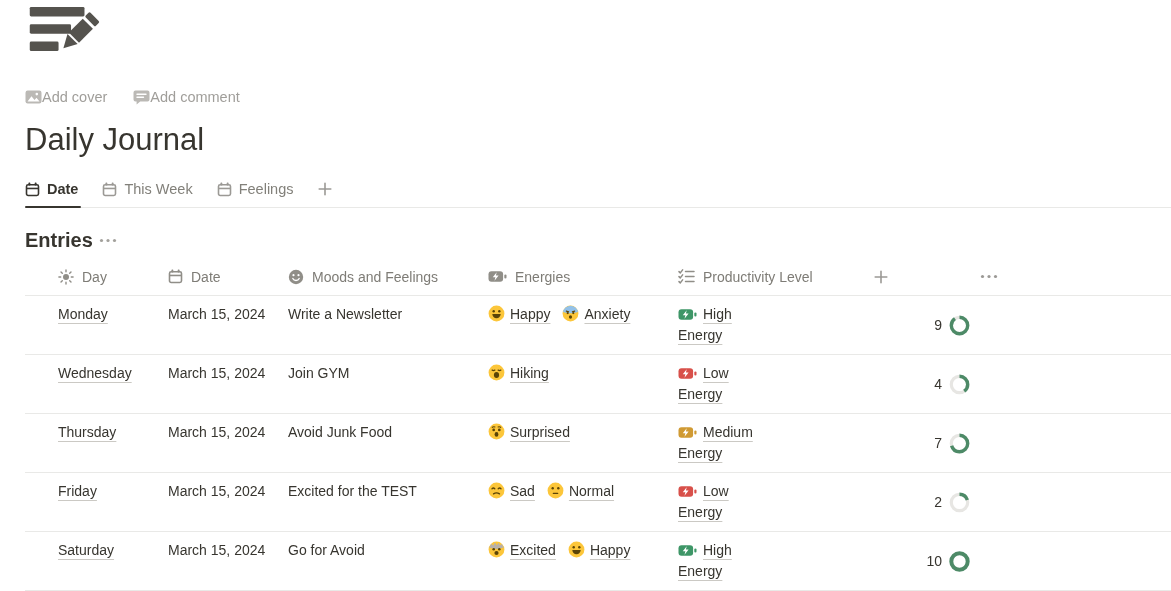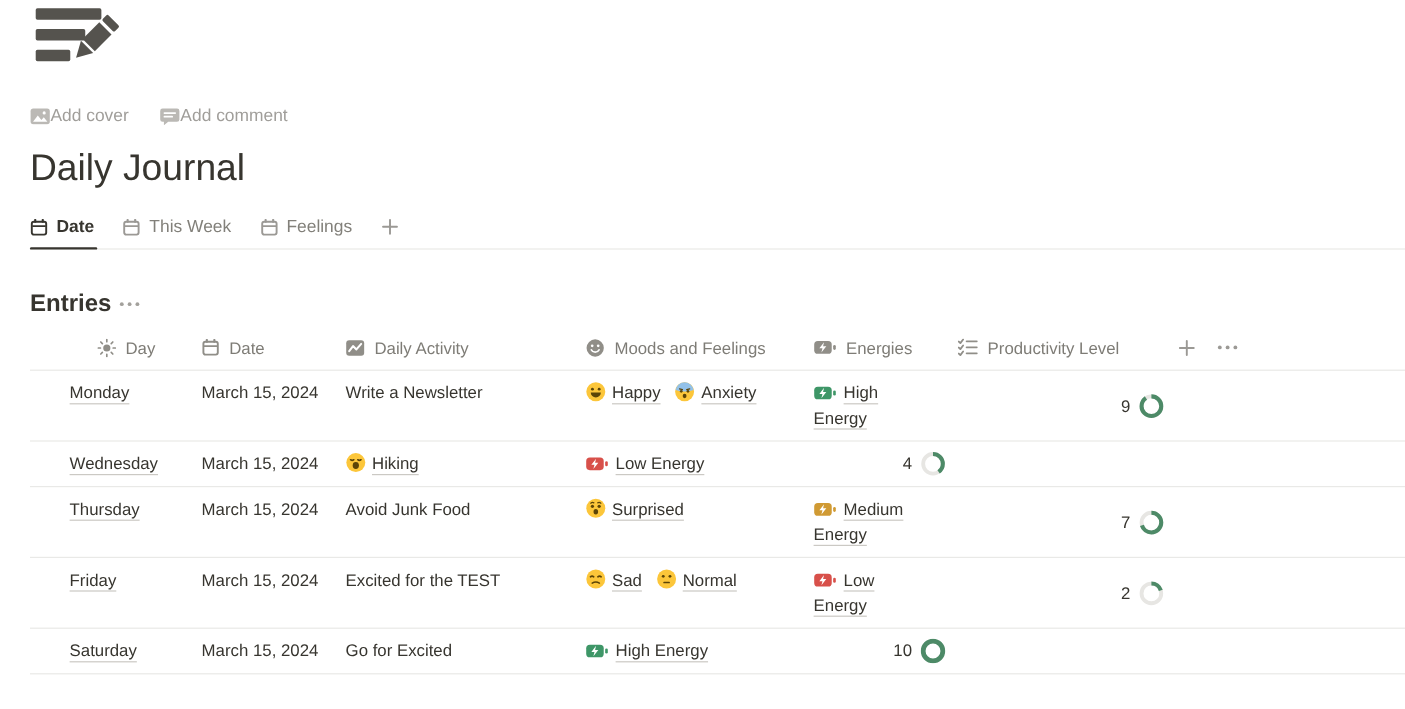--- a/index.html
+++ b/index.html
@@ -23,29 +23,29 @@
 
   .tabbar { margin-top: 23px; display: flex; align-items: flex-end; gap: 24px;
             border-bottom: 1px solid #E9E9E7; width: 1146px; }
   .tab { display: flex; align-items: center; gap: 7px; padding-bottom: 10px;
          font-size: 14.5px; color: #82807A; cursor: pointer; position: relative; white-space: nowrap; }
   .tab.active { color: #37352F; font-weight: 700; }
   .tab.active::after { content: ""; position: absolute; left: 0; right: -3px; bottom: -1px;
                        height: 2.5px; background: #37352F; border-radius: 1px; }
   .tab-add { padding-bottom: 10px; cursor: pointer; display: flex; align-items: center; }
 
-  .entries-head { margin-top: 34px; display: flex; align-items: center; gap: 6px; }
+  .entries-head { margin-top: 21px; display: flex; align-items: center; gap: 6px; }
   .entries-title { font-size: 20px; font-weight: 700; cursor: pointer; }
   .icon-btn { display: inline-flex; align-items: center; cursor: pointer; }
 
   .table { margin-top: 6px; width: 1146px; }
   .grid { display: grid; grid-template-columns: 135px 120px 200px 190px 120px 182px 34px 34px 1fr; }
   .thead { border-bottom: 1px solid #E9E9E7; color: #7E7C76; }
   .th { display: flex; align-items: center; gap: 8px; padding: 0 8px; height: 37px; cursor: pointer; white-space: nowrap; }
-  .th.day { padding-left: 33px; justify-content: center; }
+  .th.day { padding-left: 33px; }
   .th-ctrl { display: flex; align-items: center; justify-content: center; height: 37px; cursor: pointer; }
 
   .trow { border-bottom: 1px solid #E9E9E7; }
   .td { padding: 8px 8px 8px 8px; line-height: 21px; cursor: pointer; }
   .td.day { padding-left: 33px; }
   .lnk { color: #37352F; font-weight: 500; text-decoration: underline;
          text-decoration-color: #CBC9C4; text-decoration-thickness: 1px;
          text-underline-offset: 3.5px; cursor: pointer; }
   .tag { margin-right: 12px; margin-top: 20px; }
   .tag svg { vertical-align: -3px; margin-right: 5px; }
@@ -179,29 +179,20 @@
       <rect x="1.6" y="3" width="12.8" height="11.4" rx="1.8" stroke="#908E88" stroke-width="1.7"></rect>
       <path d="M2 6.9h12" stroke="#908E88" stroke-width="1.7"></path>
       <rect x="3.7" y="0.6" width="1.9" height="3.2" rx="0.6" fill="#908E88"></rect>
       <rect x="10.4" y="0.6" width="1.9" height="3.2" rx="0.6" fill="#908E88"></rect>
             </svg>
           </span>
     <span>Date</span>
         </div>
         <div class="th">
           <span style="display: inline-flex;">
-            <svg width="16" height="14" viewBox="0 0 16 14">
-      <rect x="0.5" y="0.5" width="15" height="13" rx="2.5" fill="#908E88"></rect>
-      <path d="M3 9.6 L6.2 5.4 L9 8.2 L13 3.6" stroke="#fff" stroke-width="1.7" fill="none" stroke-linecap="round" stroke-linejoin="round"></path>
-            </svg>
-          </span>
-    <span>Daily Activity</span>
-        </div>
-        <div class="th">
-          <span style="display: inline-flex;">
             <svg width="16" height="16" viewBox="0 0 16 16">
       <circle cx="8" cy="8" r="7.2" fill="#908E88"></circle>
       <circle cx="5.5" cy="6.2" r="1.1" fill="#fff"></circle>
               <circle cx="10.5" cy="6.2" r="1.1" fill="#fff"></circle>
       <path d="M4.8 9.5a3.6 3.6 0 0 0 6.4 0" stroke="#fff" stroke-width="1.4" fill="none" stroke-linecap="round"></path>
             </svg>
           </span>
     <span>Moods and Feelings</span>
         </div>
         <div class="th">
@@ -279,20 +270,21 @@
               </svg>
             </span>
           </div>
      <div></div>
           <div></div>
           <div></div>
         </div>
         <div class="grid trow">
           <div class="td day"><span class="lnk">Wednesday</span></div>
      <div class="td">March 15, 2024</div>
+     <div class="td">Join GYM</div>
      <div class="td"><span class="tag"><svg width="17" height="17" viewBox="0 0 17 17">
                 <circle cx="8.5" cy="8.5" r="7.9" fill="#FCC63A"></circle>
                 <path d="M4.1 6.1 q1.4 1.1 2.8 0 M10.1 6.1 q1.4 1.1 2.8 0" stroke="#5B4407" stroke-width="1.3" fill="none" stroke-linecap="round"></path>
       <ellipse cx="8.5" cy="11" rx="2.6" ry="2.9" fill="#5B4407"></ellipse>
               </svg><span class="lnk">Hiking</span></span></div>
      <div class="td"><span class="tag etag"><svg width="19" height="13" viewBox="0 0 19 13">
     <rect x="0.5" y="1.2" width="14.6" height="10.6" rx="3" fill="#D8504A"></rect>
     <rect x="16.3" y="4.4" width="2.2" height="4.2" rx="1.1" fill="#D8504A"></rect>
     <path d="M8.7 2.2 L4.8 7.3 h2.6 L6.5 10.8 L10.6 5.6 H7.9 Z" fill="#fff"></path>
               </svg><span class="lnk">Low Energy</span></span></div>
@@ -366,21 +358,33 @@
               </svg>
             </span>
           </div>
      <div></div>
           <div></div>
           <div></div>
         </div>
         <div class="grid trow">
           <div class="td day"><span class="lnk">Saturday</span></div>
      <div class="td">March 15, 2024</div>
-     <div class="td">Go for Excited</div>
+     <div class="td">Go for Avoid</div>
+     <div class="td"><span class="tag"><svg width="17" height="17" viewBox="0 0 17 17">
+                <circle cx="8.5" cy="8.5" r="7.9" fill="#FCC63A"></circle>
+                <path d="M1.2 6.6 L3.2 2.8 L5.2 4.6 L7 1.4 L8.8 4.2 L10.8 1.8 L12 4.6 L13.8 3 L15.8 6.6 Q8.5 9.4 1.2 6.6 Z" fill="#B9B1A9"></path>
+      <circle cx="5.7" cy="8.3" r="1.3" fill="#5B4407"></circle>
+                <circle cx="11.3" cy="8.3" r="1.3" fill="#5B4407"></circle>
+      <ellipse cx="8.5" cy="12" rx="2.1" ry="2" fill="#5B4407"></ellipse>
+              </svg><span class="lnk">Excited</span></span><span class="tag"><svg width="17" height="17" viewBox="0 0 17 17">
+                <circle cx="8.5" cy="8.5" r="7.9" fill="#FCC63A"></circle>
+                <circle cx="5.7" cy="6.3" r="1.2" fill="#5B4407"></circle>
+                <circle cx="11.3" cy="6.3" r="1.2" fill="#5B4407"></circle>
+                <path d="M4.3 9.1 a4.2 4.2 0 0 0 8.4 0 Z" fill="#5B4407"></path>
+              </svg><span class="lnk">Happy</span></span></div>
      <div class="td"><span class="tag etag"><svg width="19" height="13" viewBox="0 0 19 13">
     <rect x="0.5" y="1.2" width="14.6" height="10.6" rx="3" fill="#3E9667"></rect>
     <rect x="16.3" y="4.4" width="2.2" height="4.2" rx="1.1" fill="#3E9667"></rect>
     <path d="M8.7 2.2 L4.8 7.3 h2.6 L6.5 10.8 L10.6 5.6 H7.9 Z" fill="#fff"></path>
               </svg><span class="lnk">High Energy</span></span></div>
      <div class="td prod">
             <span class="num">10</span>
      <span class="ringwrap">
               <svg width="21" height="21" viewBox="0 0 21 21">
                 <circle cx="10.5" cy="10.5" r="8.2" fill="none" stroke="#4D8A67" stroke-width="4" stroke-dasharray="51.52 51.52" transform="rotate(-90 10.5 10.5)"></circle>

